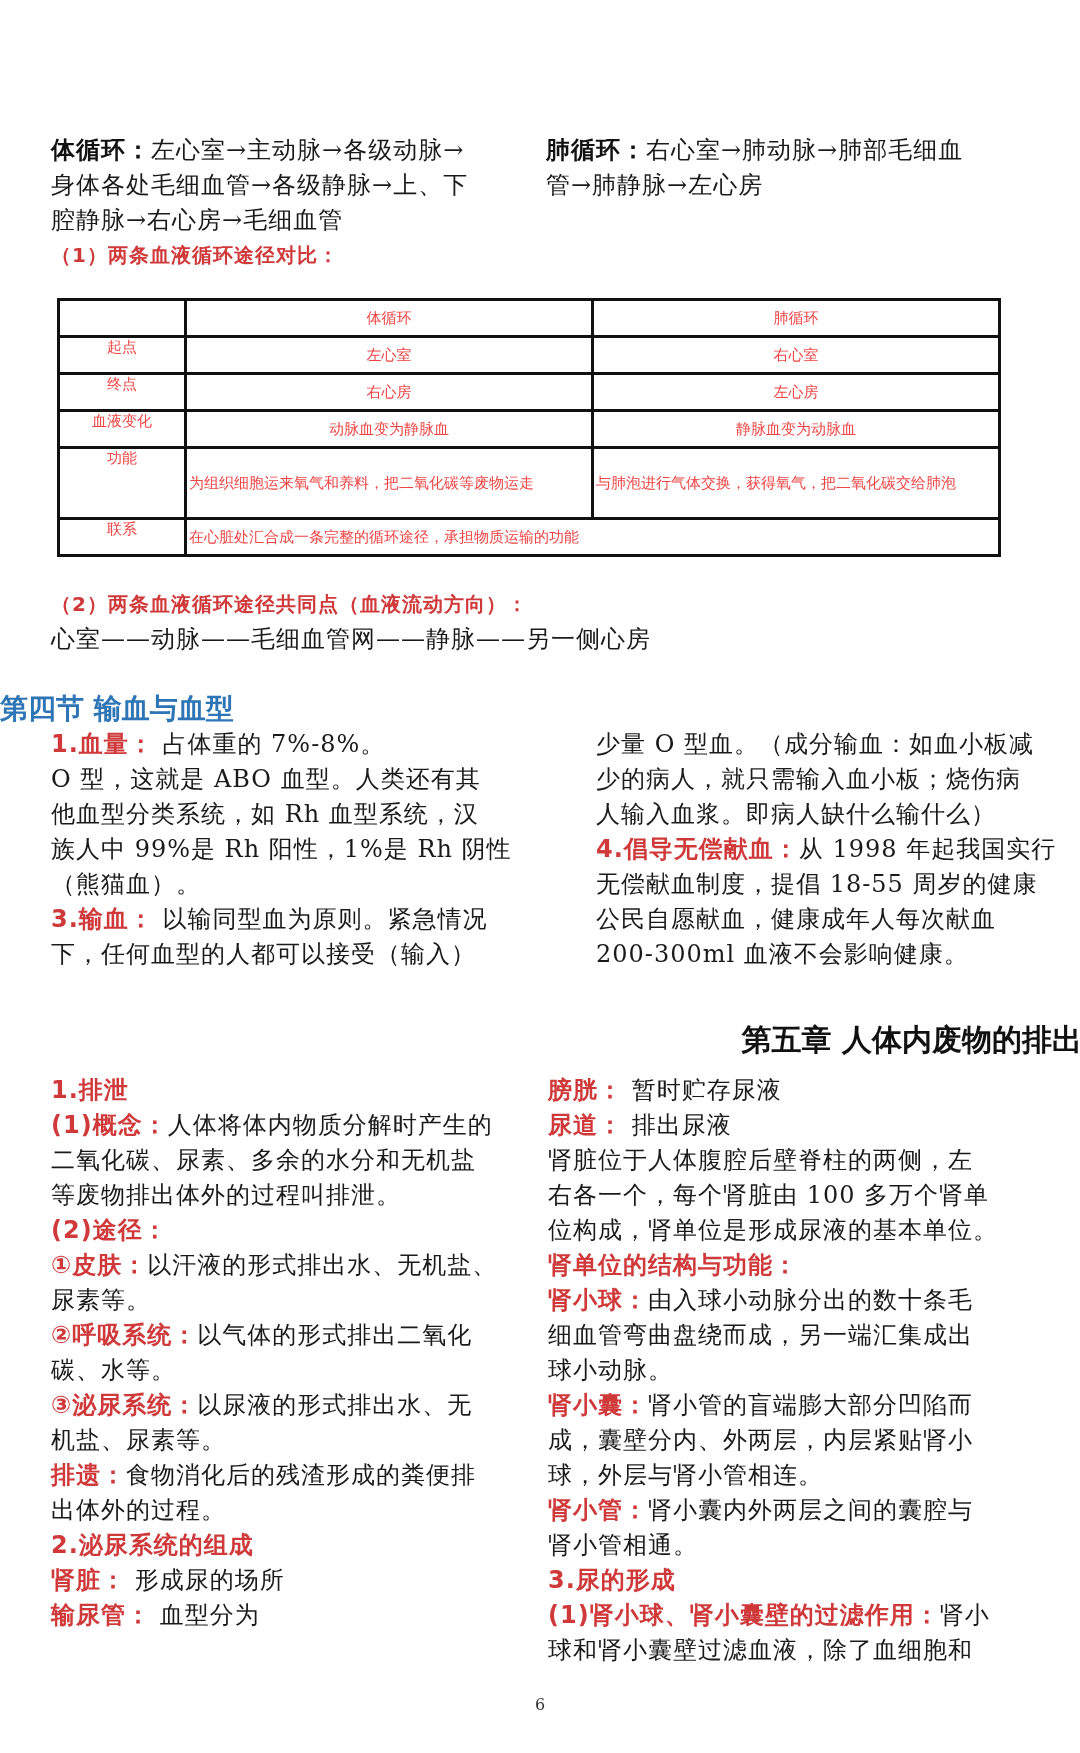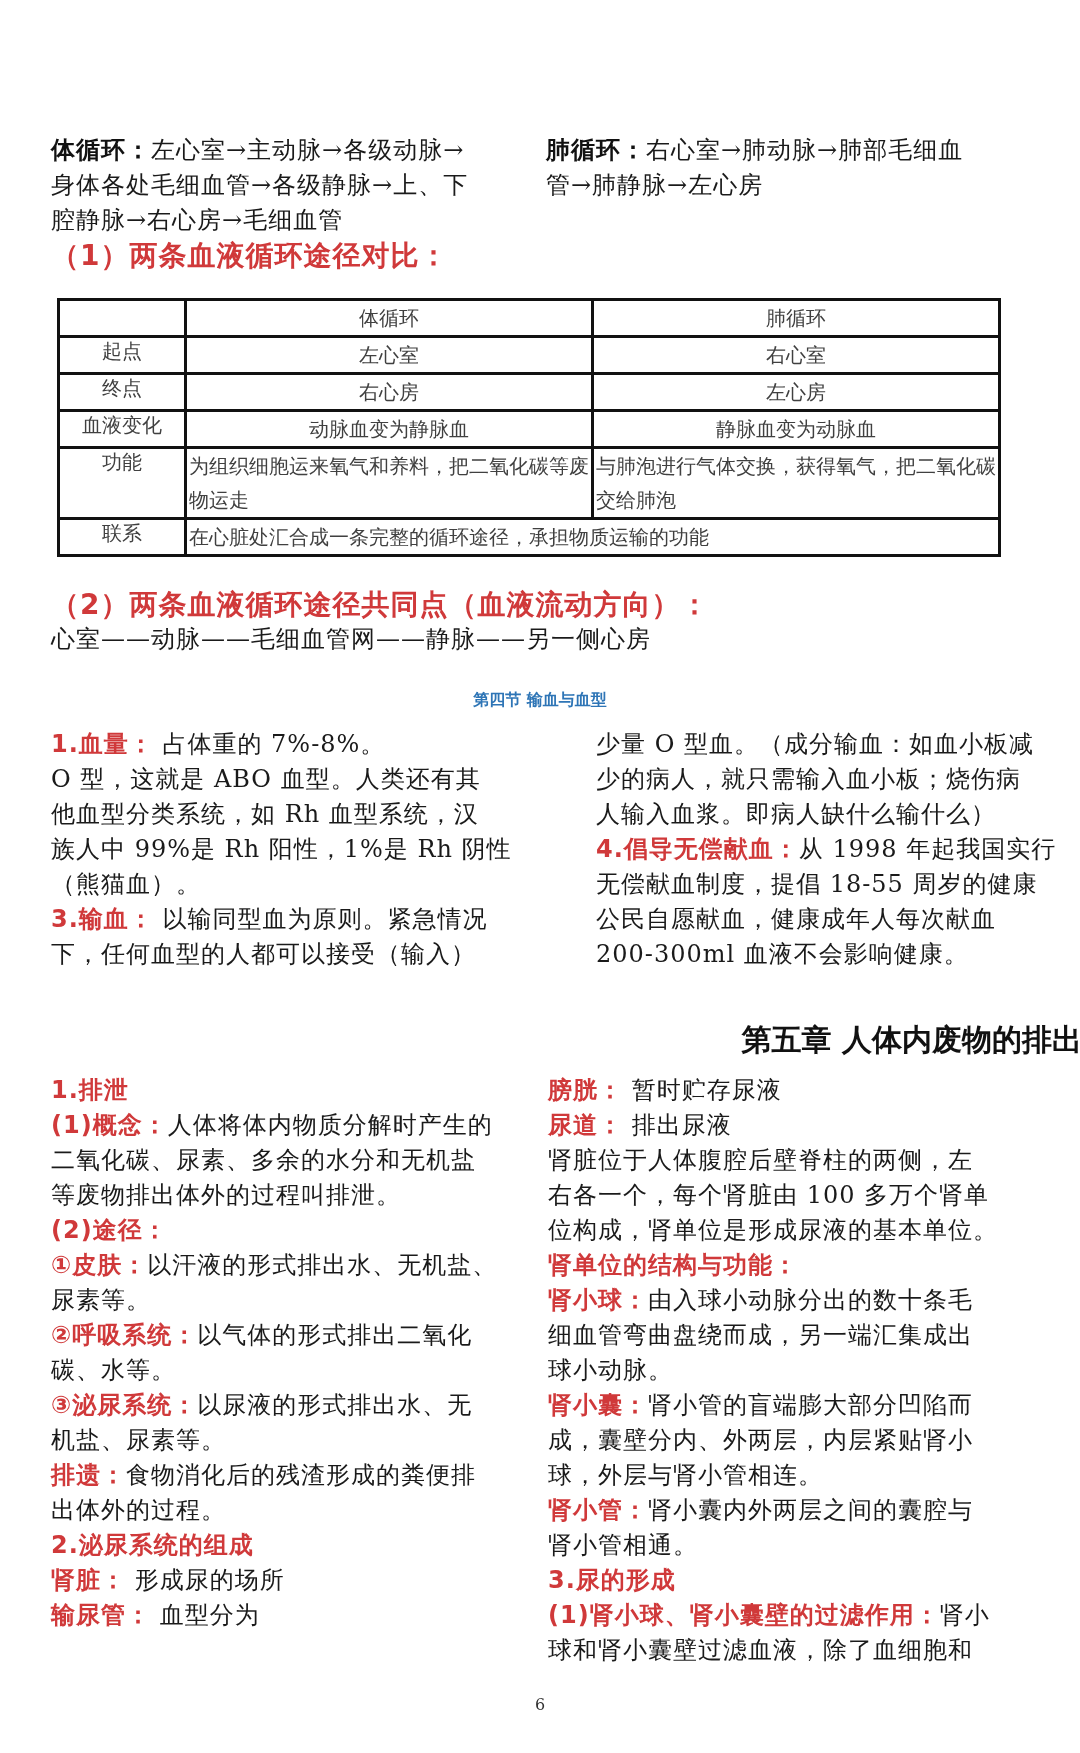--- a/index.html
+++ b/index.html
@@ -6,36 +6,36 @@
   body {
     width: 1080px; height: 1753px; position: relative; overflow: hidden;
     font-family: "DejaVu Serif", "Liberation Serif", serif;
     color: #1a1a1a;
   }
   .page { position: absolute; left: 0; top: 0; width: 912px; height: 1753px; }
   .col { position: absolute; font-size: 24px; line-height: 35px; letter-spacing: 1px; }
   .red { color: #d0393a; font-weight: bold; font-family: "DejaVu Sans", "Liberation Sans", sans-serif; }
   .blackb { font-weight: bold; font-family: "DejaVu Sans", "Liberation Sans", sans-serif; color: #111; }
   .line { display: block; white-space: nowrap; }
-  .heading-red { color: #d0393a; font-weight: bold; font-family: "DejaVu Sans", "Liberation Sans", sans-serif; font-size: 28px; }
+  .heading-red { color: #d0393a; font-weight: bold; font-family: "DejaVu Sans", "Liberation Sans", sans-serif; font-size: 20px; }
   .blue-title {
-    position: absolute; left: 0; width: 1080px; text-align: center; top: 690px;
-    color: #2e75b6; font-weight: bold; font-size: 16px;
+    position: absolute; left: 0; width: 1080px; top: 690px;
+    color: #2e75b6; font-weight: bold; font-size: 28px;
     font-family: "DejaVu Sans", "Liberation Sans", sans-serif;
   }
   .chapter-title {
     position: absolute; left: 2px; width: 1080px; text-align: right; top: 1020px;
     font-size: 30px; font-weight: bold; color: #111;
     font-family: "DejaVu Sans", "Liberation Sans", sans-serif;
   }
   table.cmp {
     position: absolute; left: 57px; top: 298px; width: 944px;
     border-collapse: collapse;
     font-family: "DejaVu Sans", "Liberation Sans", sans-serif;
-    font-size: 20px; color: #404040;
+    font-size: 15px; color: #ef4444;
   }
   table.cmp td, table.cmp th {
     border: 3px solid #111; padding: 0 2px; height: 34px; font-weight: normal;
   }
   table.cmp .c0 { width: 120px; text-align: center; vertical-align: top; }
   table.cmp .c1 { width: 400px; text-align: center; }
   table.cmp .c2 { text-align: center; }
   table.cmp .left { text-align: left; line-height: 34px; }
   .page-num {
     position: absolute; left: 0; width: 1080px; text-align: center; top: 1695px;

